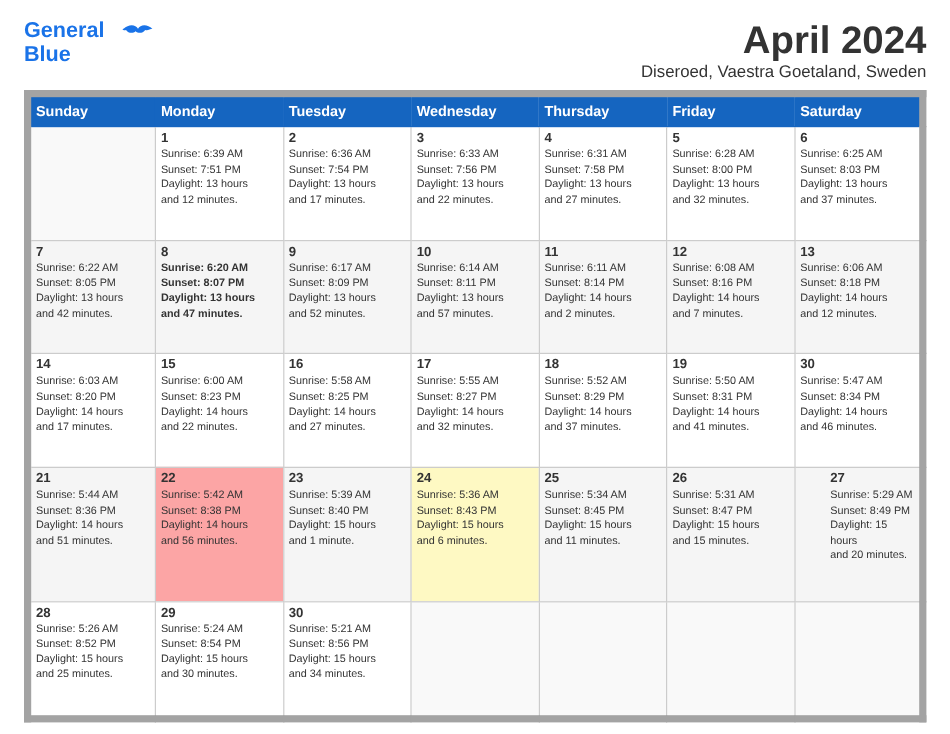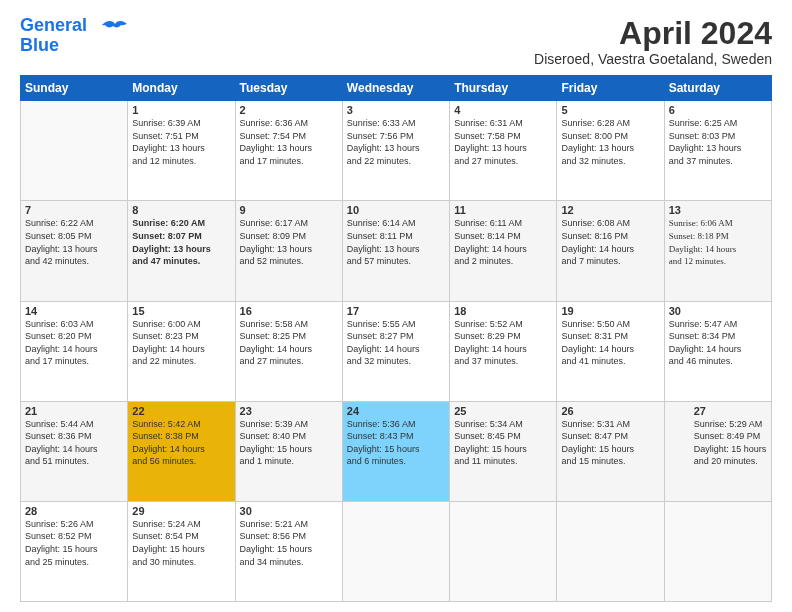--- a/index.html
+++ b/index.html
@@ -44,21 +44,21 @@
       color: #333;
       line-height: 1.1;
     }
     .subtitle {
       font-size: 14px;
       color: #333;
       font-weight: normal;
     }
     .calendar {
       flex: 1;
-      border: 1px solid #a3a3a3;
+      border: 6px solid #a3a3a3;
       border-collapse: collapse;
       width: 100%;
       table-layout: fixed;
     }
     .calendar th {
       background-color: #1565c0;
       color: #fff;
       font-size: 12px;
       font-weight: bold;
       padding: 5px 4px;
@@ -212,21 +212,21 @@
           </td>
           <td style="background: rgb(245, 245, 245);">
             <span class="day-num">12</span>
             <div class="day-info" style="white-space: pre-line;">Sunrise: 6:08 AM
 Sunset: 8:16 PM
 Daylight: 14 hours
 and 7 minutes.</div>
           </td>
           <td style="background: rgb(245, 245, 245);">
             <span class="day-num">13</span>
-            <div class="day-info" style="white-space: pre-line; font-family: Liberation Serif, serif;">Sunrise: 6:06 AM
+            <div class="day-info" style="white-space: pre-line;">Sunrise: 6:06 AM
 Sunset: 8:18 PM
 Daylight: 14 hours
 and 12 minutes.</div>
           </td>
         </tr>
         <tr style="background: rgb(255, 255, 255);">
           <td style="background: rgb(255, 255, 255);">
             <span class="day-num">14</span>
             <div class="day-info" style="white-space: pre-line;">Sunrise: 6:03 AM
 Sunset: 8:20 PM
@@ -277,35 +277,35 @@
           </td>
         </tr>
         <tr style="background: rgb(245, 245, 245);">
           <td style="background: rgb(245, 245, 245); margin-left: 10px;">
             <span class="day-num">21</span>
             <div class="day-info" style="white-space: pre-line;">Sunrise: 5:44 AM
 Sunset: 8:36 PM
 Daylight: 14 hours
 and 51 minutes.</div>
           </td>
-          <td style="background: #eab308;">
+          <td style="background: #fca5a5;">
             <span class="day-num">22</span>
             <div class="day-info" style="white-space: pre-line;">Sunrise: 5:42 AM
 Sunset: 8:38 PM
 Daylight: 14 hours
 and 56 minutes.</div>
           </td>
           <td style="background: rgb(245, 245, 245);">
             <span class="day-num">23</span>
             <div class="day-info" style="white-space: pre-line;">Sunrise: 5:39 AM
 Sunset: 8:40 PM
 Daylight: 15 hours
 and 1 minute.</div>
           </td>
-          <td style="background: #7dd3fc;">
+          <td style="background: #fef9c3;">
             <span class="day-num">24</span>
             <div class="day-info" style="white-space: pre-line;">Sunrise: 5:36 AM
 Sunset: 8:43 PM
 Daylight: 15 hours
 and 6 minutes.</div>
           </td>
           <td style="background: rgb(245, 245, 245);">
             <span class="day-num">25</span>
             <div class="day-info" style="white-space: pre-line;">Sunrise: 5:34 AM
 Sunset: 8:45 PM

